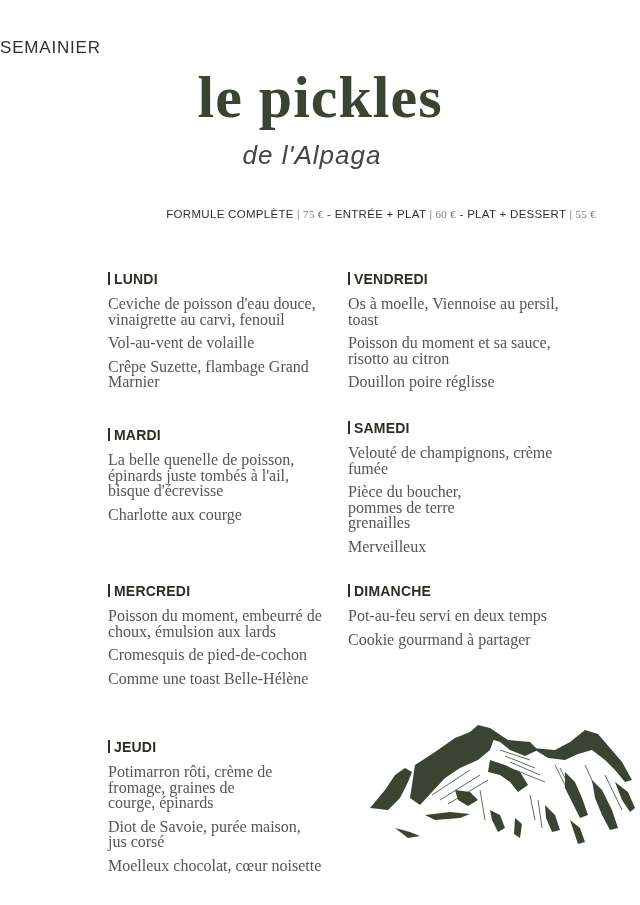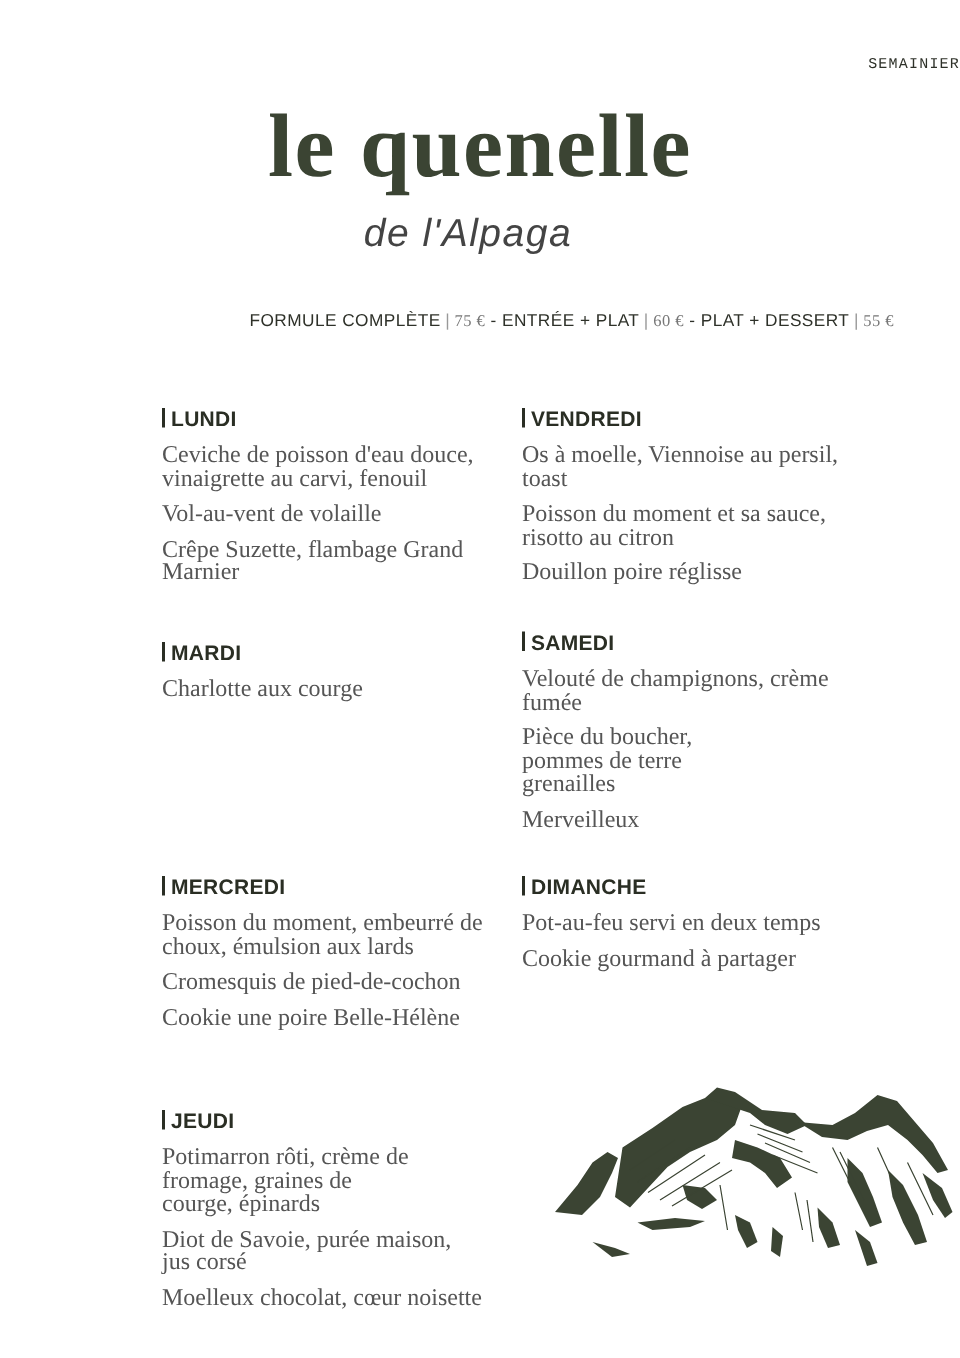--- a/index.html
+++ b/index.html
@@ -1,33 +1,33 @@
 <!DOCTYPE html>
 <html><head>
   <meta charset="utf-8">
   <style>
     html, body { margin: 0; padding: 0; background: #ffffff; }
     body { width: 640px; height: 905px; position: relative; overflow: hidden; font-family: "Liberation Serif", serif; }
-    .kicker { position: absolute; top: 38px; left: 0; width: 640px; text-align: right; font-family: Liberation Mono, monospace; font-size: 10px; letter-spacing: 0.8px; color: #2e3129; }
+    .kicker { position: absolute; top: 38px; left: 0; width: 640px; text-align: left; font-family: Liberation Sans, sans-serif; font-size: 17px; letter-spacing: 0.8px; color: #2e3129; }
     .title { position: absolute; top: 62px; left: 0; width: 640px; text-align: center; font-family: "Liberation Serif", serif; font-weight: bold; font-size: 60px; line-height: 70px; color: #3b4433; letter-spacing: 1px; }
     .subtitle { position: absolute; top: 140px; left: 0; width: 624px; text-align: center; font-family: Liberation Sans, sans-serif; font-style: italic; font-size: 26px; color: #444; letter-spacing: 1px; }
     .formula { position: absolute; top: 208px; left: 0; width: 596px; text-align: right; font-family: "Liberation Sans", sans-serif; font-size: 11.5px; color: #2e3129; letter-spacing: 0.3px; white-space: nowrap; }
     .formula .price { font-family: "Liberation Serif", serif; color: #777; font-size: 11px; }
     .formula .sep { color: #999; padding: 0 3px; }
     .day { position: absolute; width: 215px; }
     .day h2 { margin: 0 0 9px 0; font-family: "Liberation Sans", sans-serif; font-weight: bold; font-size: 14px; color: #2a2e24; letter-spacing: 0.2px; }
     .day h2 .bar { display: inline-block; width: 2px; height: 13px; background: #2a2e24; margin-right: 4px; vertical-align: -1px; }
     .dish { font-family: "Liberation Serif", serif; font-size: 16px; line-height: 15.5px; color: #555; margin: 0 0 8px 0; }
     .mountain { position: absolute; left: 360px; top: 720px; width: 280px; height: 145px; }
   </style>
 </head>
 <body>
 
 <div class="kicker">SEMAINIER</div>
-<div class="title">le quenelle</div>
+<div class="title">le pickles</div>
 <div class="subtitle">de l'Alpaga</div>
 
 <div class="formula">
   <span>FORMULE COMPLÈTE</span><span class="sep">|</span><span class="price">75 €</span>
   <span>-</span>
   <span>ENTRÉE + PLAT</span><span class="sep">|</span><span class="price">60 €</span>
   <span>-</span>
   <span>PLAT + DESSERT</span><span class="sep">|</span><span class="price">55 €</span>
 </div>
 
@@ -40,35 +40,36 @@
 
 <div class="day" style="left:348px; top:271px;">
   <h2><span class="bar"></span><span>VENDREDI</span></h2>
   <p class="dish">Os à moelle, Viennoise au persil, toast</p>
   <p class="dish">Poisson du moment et sa sauce, risotto au citron</p>
   <p class="dish">Douillon poire réglisse</p>
 </div>
 
 <div class="day" style="left:108px; top:427px;">
   <h2><span class="bar"></span><span>MARDI</span></h2>
+  <p class="dish">La belle quenelle de poisson, épinards juste tombés à l'ail, bisque d'écrevisse</p>
   <p class="dish">Charlotte aux courge</p>
 </div>
 
 <div class="day" style="left:348px; top:420px;">
   <h2><span class="bar"></span><span>SAMEDI</span></h2>
   <p class="dish">Velouté de champignons, crème fumée</p>
   <p class="dish" style="width:130px;">Pièce du boucher, pommes de terre grenailles</p>
   <p class="dish">Merveilleux</p>
 </div>
 
 <div class="day" style="left:108px; top:583px;">
   <h2><span class="bar"></span><span>MERCREDI</span></h2>
   <p class="dish">Poisson du moment, embeurré de choux, émulsion aux lards</p>
   <p class="dish">Cromesquis de pied-de-cochon</p>
-  <p class="dish">Cookie une poire Belle-Hélène</p>
+  <p class="dish">Comme une toast Belle-Hélène</p>
 </div>
 
 <div class="day" style="left:348px; top:583px;">
   <h2><span class="bar"></span><span>DIMANCHE</span></h2>
   <p class="dish">Pot-au-feu servi en deux temps</p>
   <p class="dish">Cookie gourmand à partager</p>
 </div>
 
 <div class="day" style="left:108px; top:739px;">
   <h2><span class="bar"></span><span>JEUDI</span></h2>

